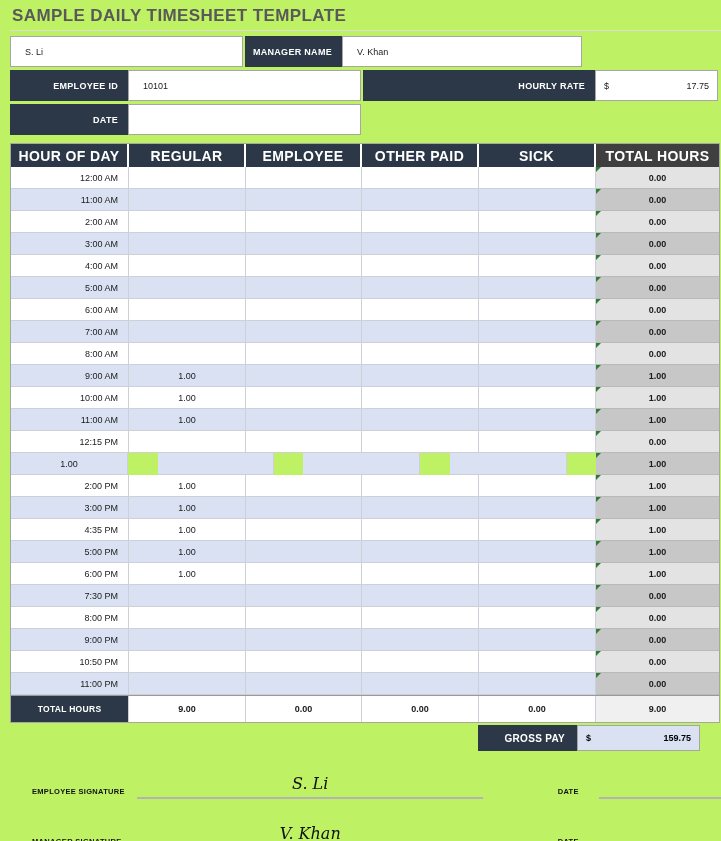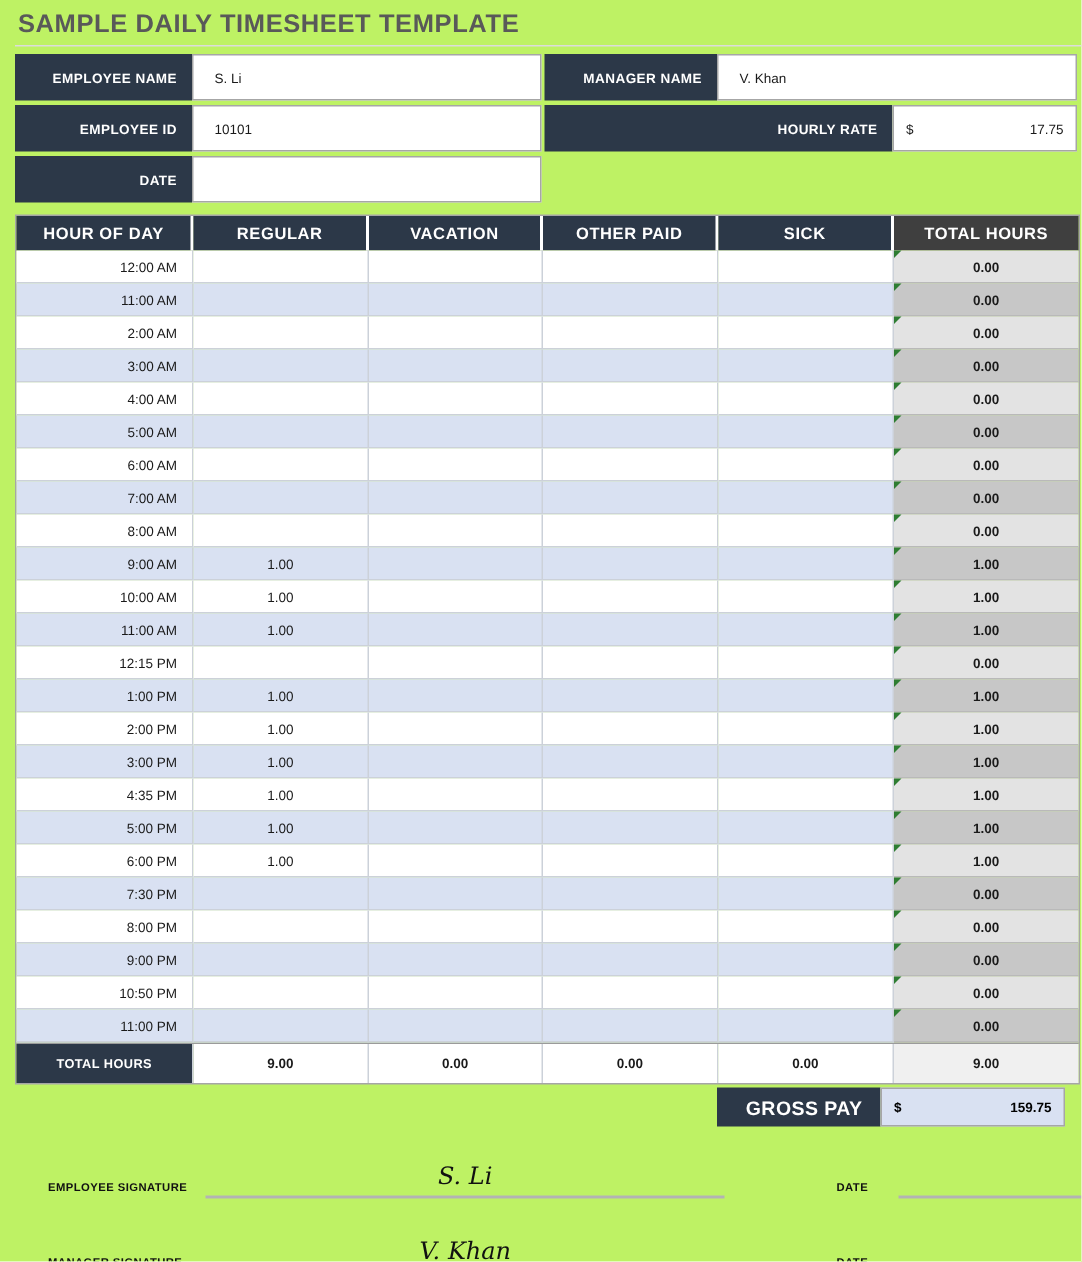--- a/index.html
+++ b/index.html
@@ -21,27 +21,27 @@
     background:var(--header_navy,#2c3848); color:#fff; font-weight:bold;
     font-size:9px; letter-spacing:0.3px; display:flex; align-items:center;
     justify-content:flex-end; padding-right:10px; box-sizing:border-box;
   }
   .fvalue {
     background:#fff; border:1px solid #a6a6a6; box-sizing:border-box;
     display:flex; align-items:center; padding-left:14px; font-size:9px; color:#1a1a1a;
   }
   .money { justify-content:space-between; padding:0 8px 0 8px; }
   .w-l1{width:118px} .w-l2{width:233px} .gap{width:2px}
-  .w-r1{width:115px} .w-r2{width:240px} .w-hr{width:232px} .w-money{width:123px}
+  .w-r1{width:97px} .w-r2{width:240px} .w-hr{width:232px} .w-money{width:123px}
   
   .table { margin-top:8px; width:708px; border:1px solid #a6a6a6; box-sizing:content-box; }
   .thead { display:flex; height:23px; }
   .hcell {
     background:var(--header_navy,#2c3848); color:#fff; font-weight:bold;
-    font-size:11px; letter-spacing:0.4px; display:flex; align-items:center;
+    font-size:14px; letter-spacing:0.4px; display:flex; align-items:center;
     justify-content:center; border-right:2px solid #fff; box-sizing:border-box;
   }
   .hcell:last-child { border-right:none; background:var(--header_dark_gray,#3f3f3f); }
   .c0{width:118px}.c1{width:117px}.c2{width:116px}.c3{width:117px}.c4{width:117px}.c5{width:123px}
   .trow { display:flex; height:22px;justify-content:space-between; }
   .cell {
     box-sizing:border-box; border-right:1px solid #ccd1d9; border-bottom:1px solid #ccd1d9;
     font-size:9px; color:#1a1a1a; display:flex; align-items:center; background:#fff;
   }
   .cell:last-child { border-right:none; }
@@ -60,22 +60,22 @@
   .totals { height:26px; border-top:1px solid #9a9a9a; }
   .totals .cell { font-weight:bold; border-bottom:none; background:#fff; }
   .totals .tlabel {
     background:var(--header_navy,#2c3848); color:#fff; justify-content:center;
     font-size:8.5px; letter-spacing:0.3px;
   }
   .totals .sum { background:var(--total_sum_bg,#f0f0f0); justify-content:center; }
   
   .grossrow { display:flex; margin-top:2px; height:26px; margin-left:468px; }
   .gp-label {
-    background:var(--header_navy,#2c3848); color:#fff; font-weight:bold; font-size:13px;
-    letter-spacing:0.3px; width:109px; display:flex; align-items:center;
+    background:var(--header_navy,#2c3848); color:#fff; font-weight:bold; font-size:10px;
+    letter-spacing:0.3px; width:99px; display:flex; align-items:center;
     justify-content:flex-end; padding-right:12px; box-sizing:border-box;
   }
   .gp-value {
     width:123px; background:var(--gross_value_bg,#d9e1f2); border:1px solid #a6a6a6;
     display:flex; justify-content:space-between; align-items:center;
     padding:0 8px; font-size:9px; font-weight:bold; box-sizing:border-box;
   }
   
   .sigs { margin-top:10px; }
   .sigrow { display:flex; align-items:flex-end; height:38px; }
@@ -101,21 +101,20 @@
 </style>
 </head>
 <body>
 
 <div class="sheet">
 
   <div class="title">SAMPLE DAILY TIMESHEET TEMPLATE</div>
 
   <div class="fields">
     <div class="frow">
-      <div class="flabel w-l1">EMPLOYEE NAME</div>
       <div class="fvalue w-l2">S. Li</div>
       <div class="gap"></div>
       <div class="flabel w-r1">MANAGER NAME</div>
       <div class="fvalue w-r2">V. Khan</div>
     </div>
     <div class="frow">
       <div class="flabel w-l1">EMPLOYEE ID</div>
       <div class="fvalue w-l2">10101</div>
       <div class="gap"></div>
       <div class="flabel w-hr">HOURLY RATE</div>
@@ -127,21 +126,21 @@
     <div class="frow">
       <div class="flabel w-l1">DATE</div>
       <div class="fvalue w-l2"></div>
     </div>
   </div>
 
   <div class="table">
     <div class="thead">
       <div class="hcell c0">HOUR OF DAY</div>
       <div class="hcell c1">REGULAR</div>
-      <div class="hcell c2">VACATION</div>
+      <div class="hcell c2">EMPLOYEE</div>
       <div class="hcell c4">OTHER PAID</div>
       <div class="hcell c3">SICK</div>
       <div class="hcell c5">TOTAL HOURS</div>
     </div>
     <div id="tbody">
         <div class="trow">
           <div class="cell hour c0">12:00 AM</div>
           <div class="cell val c1"></div>
           <div class="cell val c2"></div>
           <div class="cell val c3"></div>
@@ -277,21 +276,20 @@
           <div class="cell val c1"></div>
           <div class="cell val c2"></div>
           <div class="cell val c3"></div>
           <div class="cell val c4"></div>
           <div class="cell total c5">
             <span class="tri"></span>
             <span>0.00</span>
           </div>
         </div>
         <div class="trow alt">
-          <div class="cell hour c0">1:00 PM</div>
           <div class="cell val c1">1.00</div>
           <div class="cell val c2"></div>
           <div class="cell val c3"></div>
           <div class="cell val c4"></div>
           <div class="cell total c5">
             <span class="tri"></span>
             <span>1.00</span>
           </div>
         </div>
         <div class="trow">

